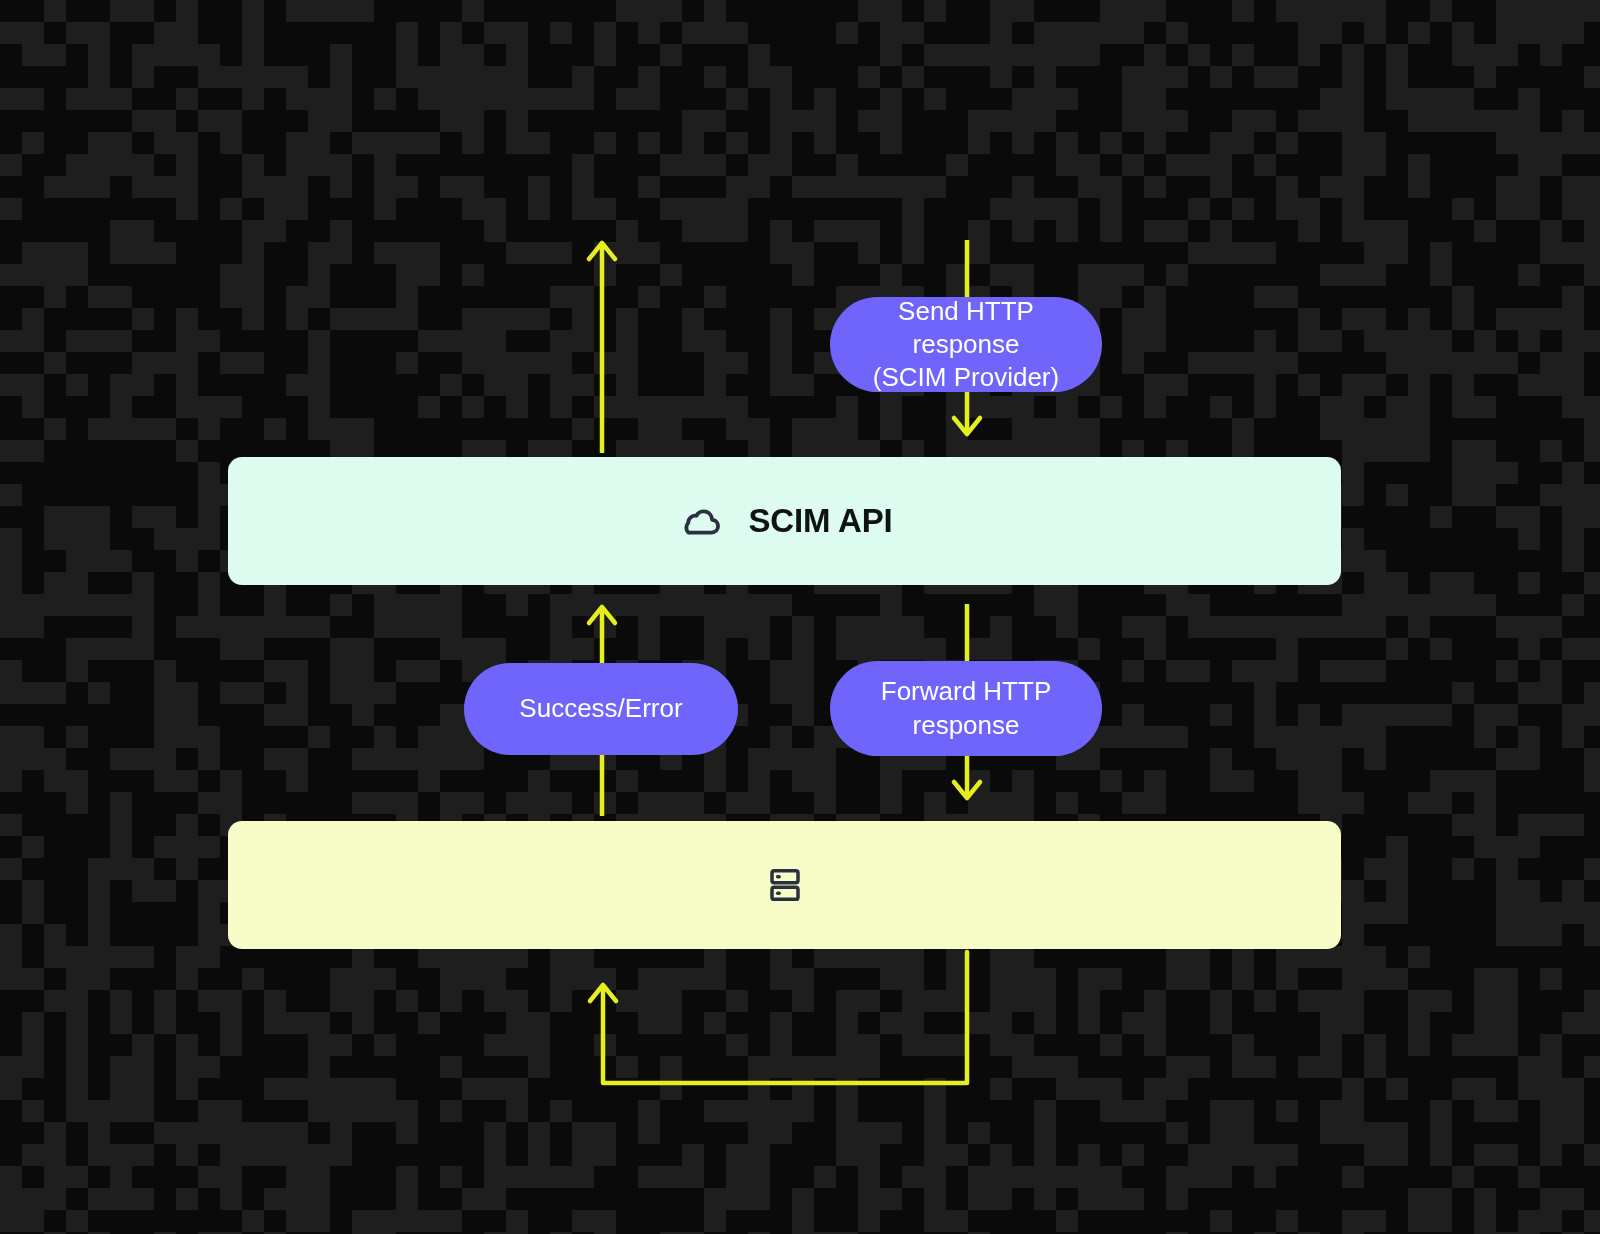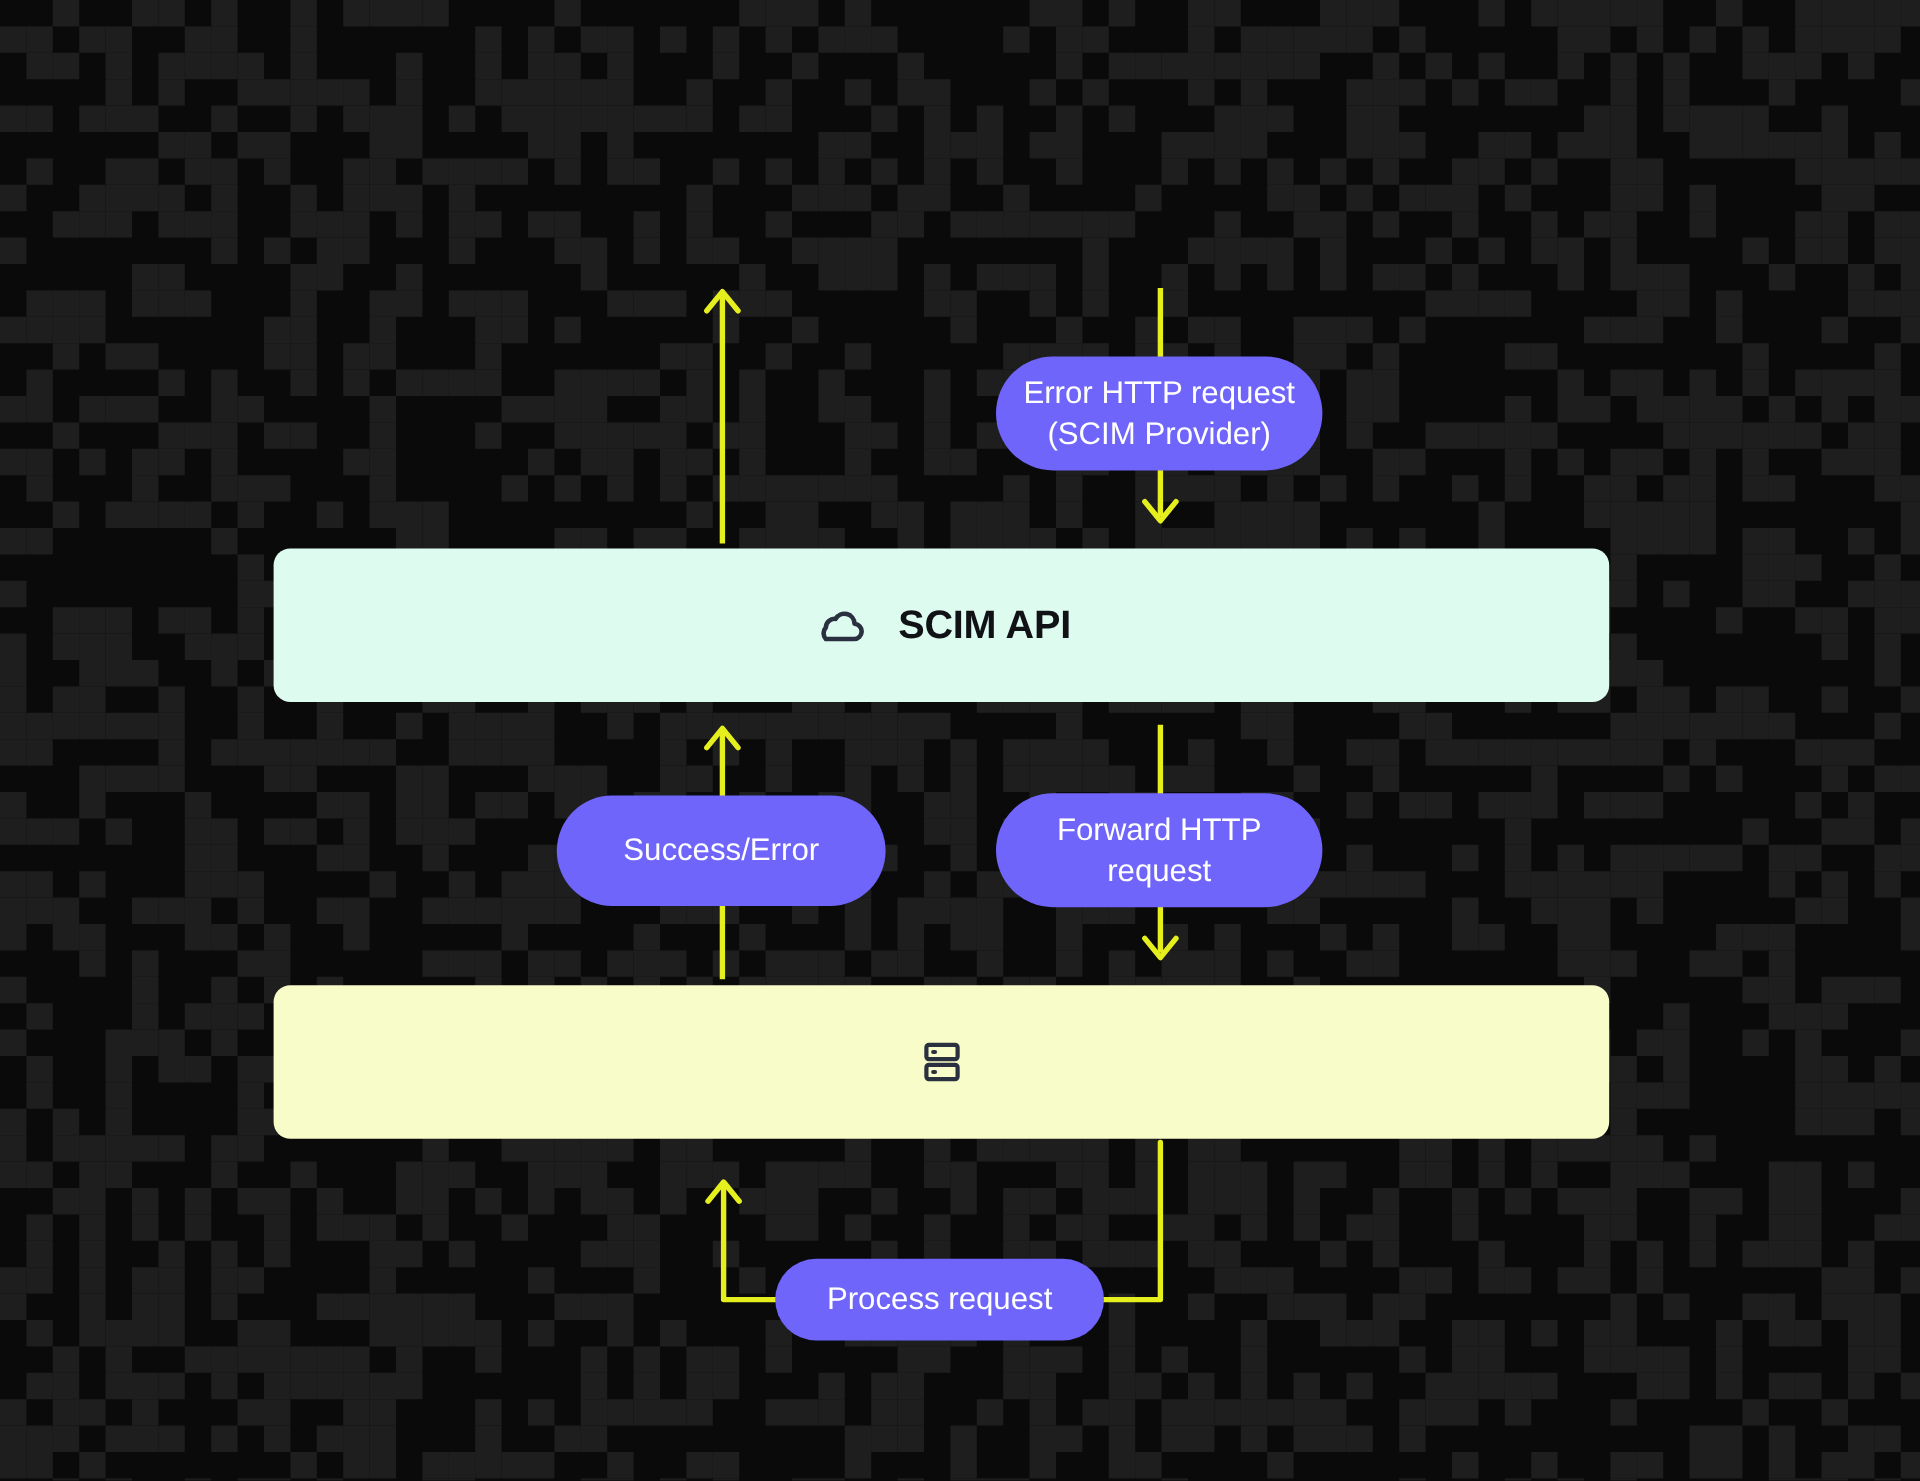--- a/index.html
+++ b/index.html
@@ -2086,37 +2086,32 @@
         <rect x="4.2" y="13.4" width="15.6" height="7.2" rx="1.3"></rect>
         <line x1="7.6" y1="7" x2="8.5" y2="7"></line>
         <line x1="7.6" y1="17" x2="8.5" y2="17"></line>
       </svg>
     </span>
   </div>
 
 
   <div class="pill" id="pill-send-http">
     <div>
-      <span>Error HTTP request</span>
+      <span>Send HTTP response</span>
       <span>(SCIM Provider)</span>
     </div>
   </div>
 
   <div class="pill" id="pill-success-error">
     <div>
       <span>Success/Error</span>
     </div>
   </div>
 
   <div class="pill" id="pill-forward-scim">
     <div>
       <span>Forward HTTP</span>
-      <span>request</span>
+      <span>response</span>
     </div>
   </div>
 
-  <div class="pill" id="pill-process-request">
-    <div>
-      <span>Process request</span>
-    </div>
-  </div>
 
 </div>
 
 </body></html>

